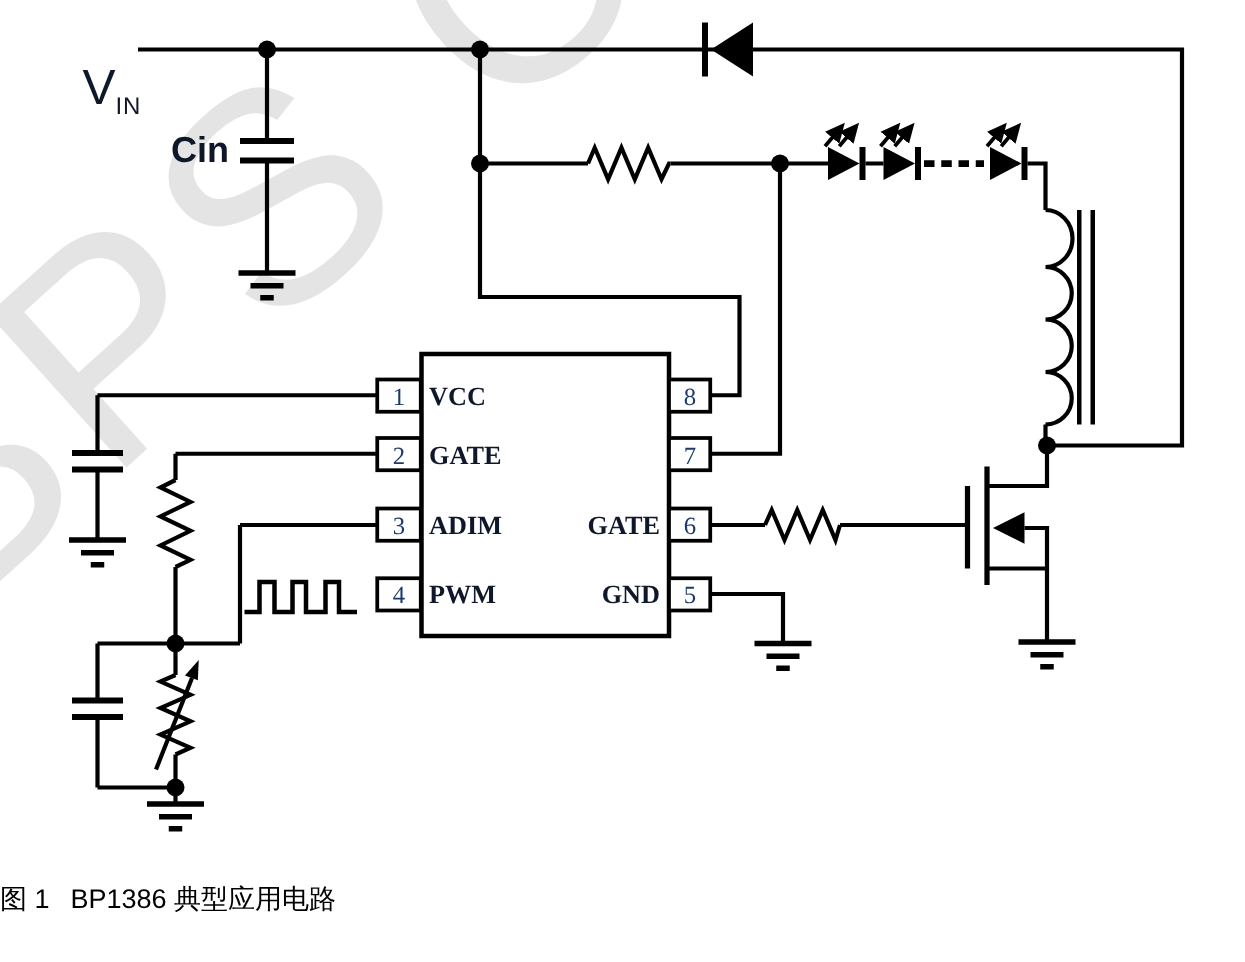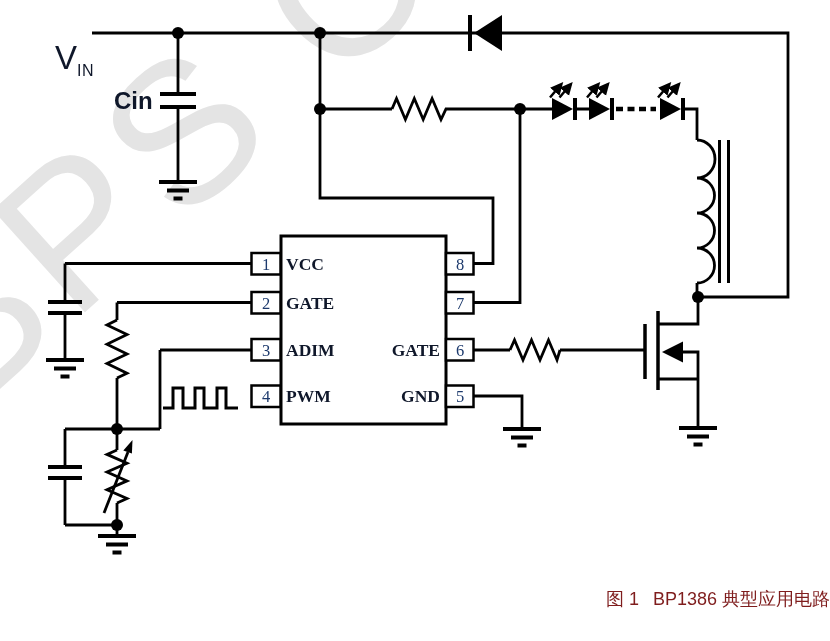--- a/index.html
+++ b/index.html
@@ -14,21 +14,21 @@
   #vin-label .sub{font-size:16px;position:relative;top:7px;letter-spacing:0.5px;}
   #cin-label{left:114px;top:87px;font-size:24px;font-weight:bold;}
   .pin-label{font-family:"Liberation Serif",serif;font-weight:bold;font-size:17.5px;height:20px;line-height:20px;}
   .pin-label.left{left:286px;}
   .pin-label.right{left:320px;width:120px;text-align:right;}
   .pin-num{font-family:"Liberation Serif",serif;font-size:16.5px;color:#1d3a6d;width:30px;
            text-align:center;height:20px;line-height:21px;}
   .pin-num.left{left:251px;}
   .pin-num.right{left:445px;}
   .row1{top:254px;} .row2{top:293px;} .row3{top:340px;} .row4{top:386px;}
-  #caption{left:0;top:587px;width:830px;text-align:right;font-size:18px;color:#7f1d1d;}
+  #caption{left:0;top:587px;width:830px;text-align:left;font-size:18px;color:#000000;}
   #caption .gap{display:inline-block;width:14px;}
 </style>
 </head>
 <body>
 
 <div id="stage">
 
   <div id="watermark">BPS Co</div>
 
   <svg class="circuit" width="830" height="641" viewBox="0 0 830 641">

